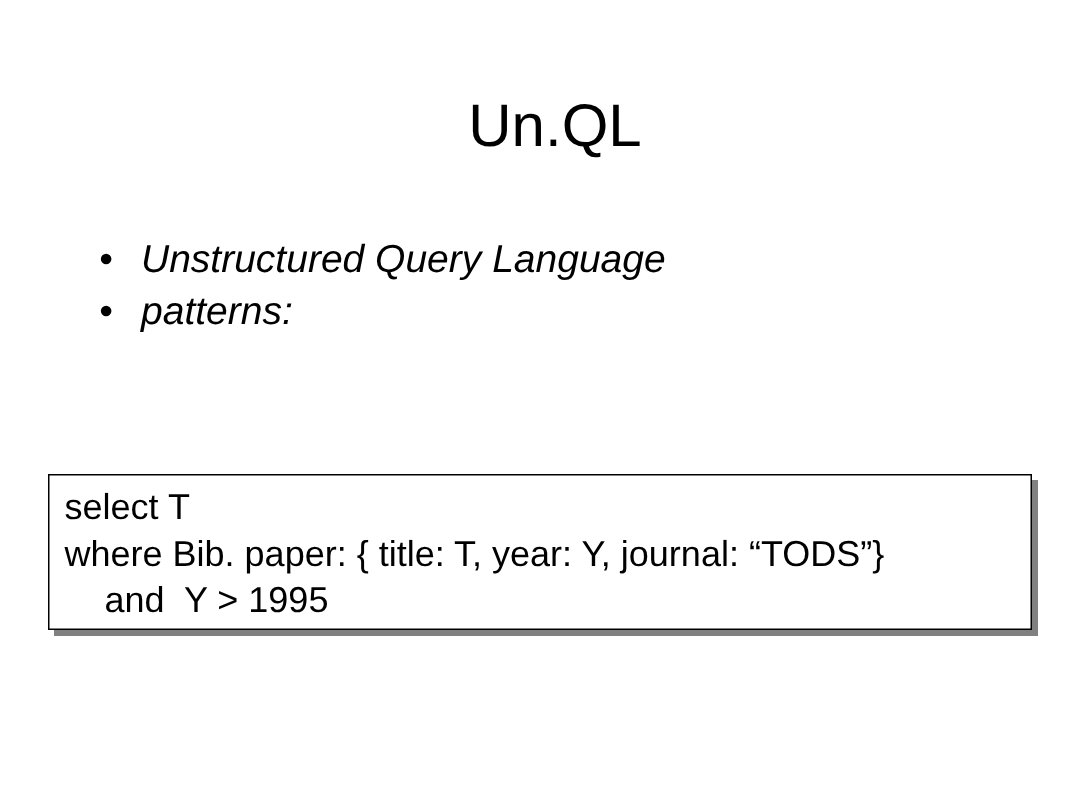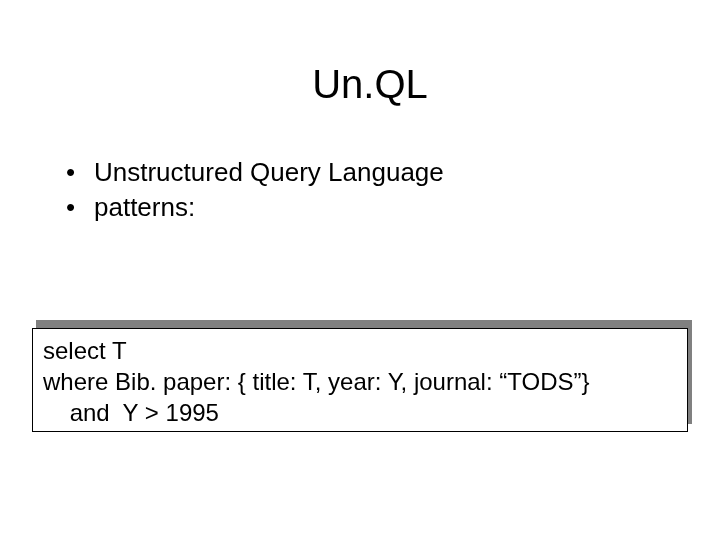--- a/index.html
+++ b/index.html
@@ -20,20 +20,21 @@
       font-size: 40px;
       font-weight: normal;
       padding-top: 62px;
       padding-bottom: 48px;
       margin-left: 20px;
     }
     .bullet-list {
       list-style: none;
       padding-left: 62px;
       padding-right: 40px;
+      font-style: italic;
     }
     .bullet-list li {
       font-size: 26px;
       line-height: 1.35;
       position: relative;
       padding-left: 32px;
     }
     .bullet-list li::before {
       content: "•";
       position: absolute;
@@ -45,21 +46,21 @@
       position: absolute;
       left: 36px;
       top: 320px;
       width: 656px;
       height: 104px;
       background: #808080;
     }
     .code-box {
       position: absolute;
       left: 32px;
-      top: 328px;
+      top: 316px;
       width: 656px;
       height: 104px;
       background: #ffffff;
       border: 1px solid #000000;
       padding: 6px 10px;
     }
     .code-line {
       font-size: 24px;
       line-height: 1.3;
       white-space: pre;

